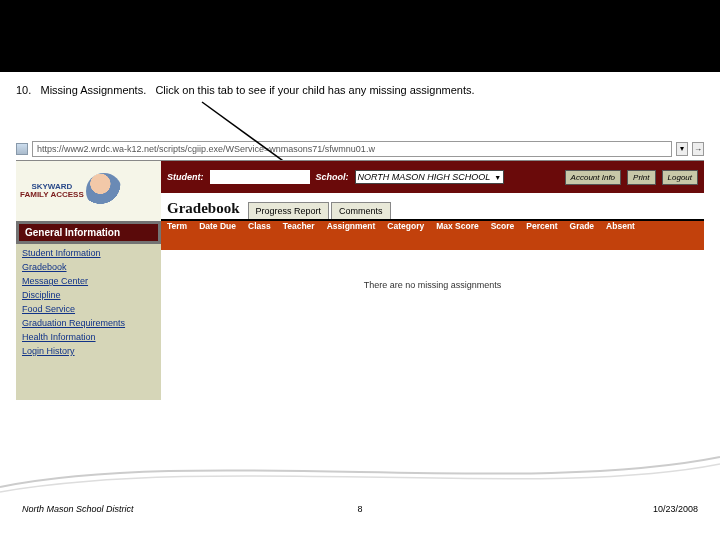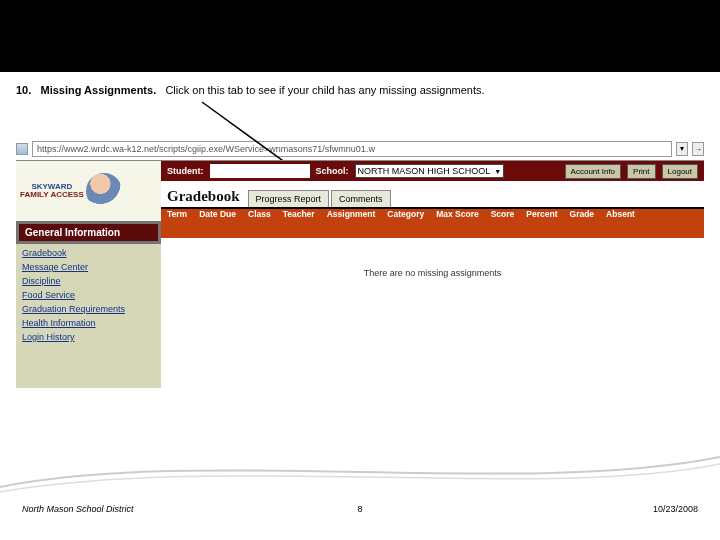--- a/index.html
+++ b/index.html
@@ -14,21 +14,21 @@
   .top-black {
     background: #000;
     height: 72px;
     width: 100%;
   }
   .instruction {
     font-size: 11px;
     padding: 12px 16px 4px 16px;
     color: #000;
   }
-  .instruction b { font-weight: 700; }
+  .instruction b { font-weight: 400; }
   .arrow-svg {
     position: absolute;
     top: 100px;
     left: 200px;
     pointer-events: none;
   }
   .browser-row {
     display: flex;
     align-items: center;
     margin: 40px 16px 2px 16px;
@@ -90,28 +90,29 @@
   .nav-list { list-style: none; padding: 2px 6px 8px 6px; }
   .nav-list li {
     font-size: 9px;
     color: #113388;
     text-decoration: underline;
     padding: 2px 0;
     cursor: pointer;
   }
   .right-col { flex: 1; display: flex; flex-direction: column; }
   .top-maroon {
-    height: 20px;
+    height: 32px;
     background: #6a0a0a;
     display: flex;
     align-items: center;
     font-size: 9px;
     color: #fff;
     padding: 0 6px;
     gap: 6px;
+    font-style: italic;
   }
   .student-lbl { font-weight:700; }
   .student-box { background:#fff; width:100px; height:14px; }
   .school-lbl { font-weight:700; }
   .school-select {
     background:#fff; color:#000; height:14px; font-size:9px;
     border:1px solid #444; padding:0 2px; flex-shrink:0;
     display:flex; align-items:center; gap:2px;justify-content:center;
   }
   .school-select:after { content:"▼"; font-size:7px; margin-left:2px;}
@@ -222,20 +223,21 @@
   <div class="left-col">
     <div class="logo-box">
       <div style="display:flex;flex-direction:column;align-items:center;">
         <div class="skyward-text">SKYWARD</div>
         <div class="skyward-text" style="color:#7a1a1a;">FAMILY ACCESS</div>
       </div>
       <div class="family-img"></div>
     </div>
     <div class="gen-info-hdr">General Information</div>
     <ul class="nav-list">
+      <li>Student Information</li>
       <li>Gradebook</li>
       <li>Message Center</li>
       <li>Discipline</li>
       <li>Food Service</li>
       <li>Graduation Requirements</li>
       <li>Health Information</li>
       <li>Login History</li>
     </ul>
   </div>
 

